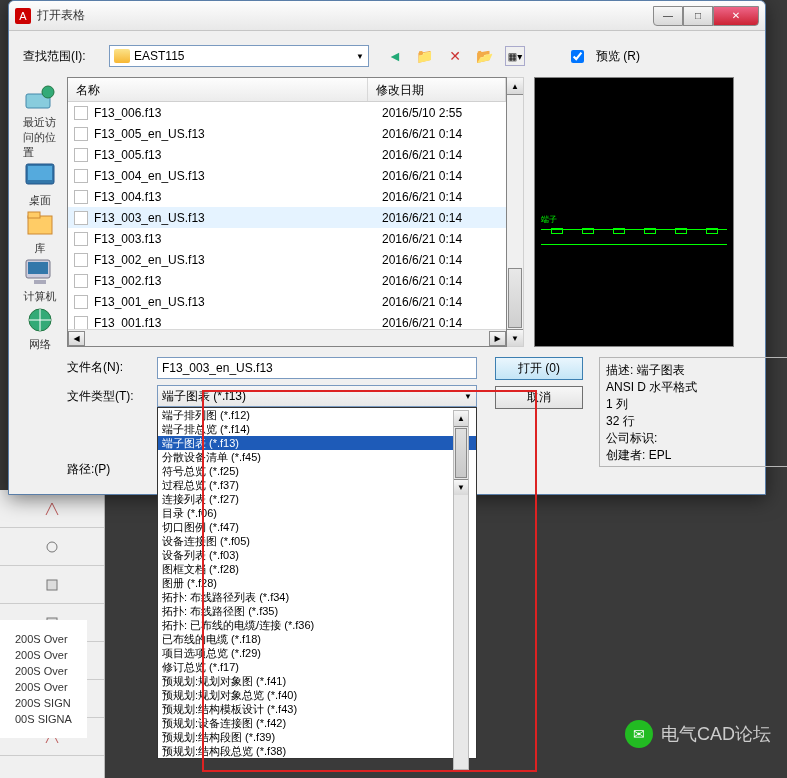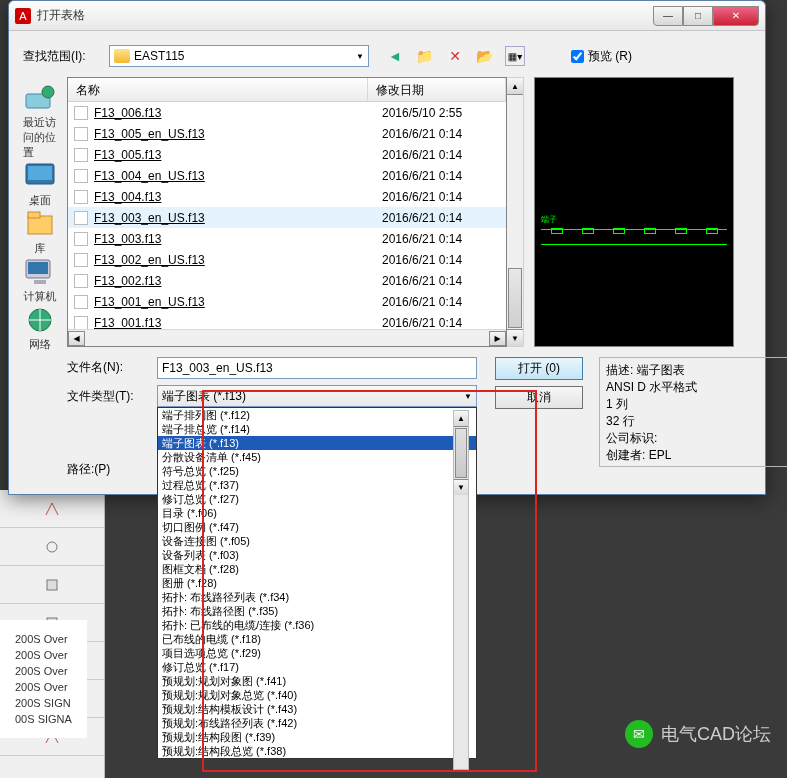--- a/index.html
+++ b/index.html
@@ -17,35 +17,35 @@
 .win-btn { width: 30px; height: 20px; background: linear-gradient(#f7f7f7,#d8d8d8); border: 1px solid #8a8a8a; display: flex; align-items: center; justify-content: center; font-size: 10px; color: #333; }
 .win-btn.close { background: linear-gradient(#e68,#c23); color: #fff; width: 46px; border-radius: 0 0 4px 0; }
 .win-btn.min { border-radius: 0 0 0 4px; }
 .dialog-body { padding: 14px 14px 16px 14px; }
 .toprow { display: flex; align-items: center; gap: 6px; margin-bottom: 10px; }
 .toprow label { font-size: 12px; width: 80px; }
 .path-box { display: flex; align-items: center; background: #fff; border: 1px solid #7a9ac0; height: 22px; width: 260px; padding: 0 4px; gap: 4px; }
 .path-box .folder-icon { width: 16px; height: 14px; background: linear-gradient(#fce38a,#f7b733); border-radius: 2px; }
 .tool-icons { display: flex; gap: 10px; margin-left: 10px; align-items: center; }
 .tool-icons span { width: 20px; height: 20px; display: inline-flex; align-items: center; justify-content: center; font-size: 14px; }
-.preview-check { margin-left: 40px; font-size: 12px; display: flex; align-items: center; gap: 4px; }
+.preview-check { margin-left: 40px; font-size: 12px; display: flex; align-items: center; gap: 12px; }
 .main-layout { display: flex; gap: 10px; }
 .shortcuts { width: 80px; display: flex; flex-direction: column; gap: 1px; align-items: center; padding-top: 6px; }
 .shortcut { display: flex; flex-direction: column; align-items: center; gap: 2px; font-size: 11px; color: #333; }
 .shortcut .sicon { width: 34px; height: 30px; display: flex; align-items: center; justify-content: center; }
 .file-area { flex: 1; display: flex; flex-direction: column; }
 .file-list-wrap { display: flex; gap: 10px; }
 .file-list { background: #fff; border: 1px solid #838383; width: 440px; height: 270px; display: flex; flex-direction: column; }
 .file-header { display: flex; background: linear-gradient(#fdfdfd,#ececec); border-bottom: 1px solid #d0d0d0; font-size: 12px; height: 24px; }
 .file-header .col { padding: 4px 8px; border-right: 1px solid #d8d8d8; }
 .file-rows { flex: 1; overflow: hidden; font-size: 12px; }
 .file-row { display: flex; height: 21px; align-items: center; padding-left: 6px; }
 .file-row.selected { background: #e5f3ff; }
 .file-row .ficon { width: 14px; height: 14px; border: 1px solid #bbb; background: #fff; margin-right: 6px; }
-.file-row .fname { width: 288px; text-decoration: underline; }
+.file-row .fname { width: 288px; }
 .hscroll { height: 17px; background: #f0f0f0; border-top: 1px solid #d8d8d8; display: flex; align-items: center; }
 .hscroll .arrow { width: 17px; height: 15px; background: linear-gradient(#f7f7f7,#d8d8d8); border: 1px solid #8a8a8a; display: flex; align-items: center; justify-content: center; font-size: 8px; }
 .vscroll-outer { width: 17px; background: #f0f0f0; border: 1px solid #d0d0d0; border-left: none; display: flex; flex-direction: column; }
 .vscroll-outer .arrow { height: 17px; background: linear-gradient(#f7f7f7,#d8d8d8); border-bottom: 1px solid #8a8a8a; display: flex; align-items: center; justify-content: center; font-size: 8px; }
 .vscroll-outer .thumb { flex: 0 0 60px; background: linear-gradient(#e8e8e8,#cfcfcf); border: 1px solid #8a8a8a; margin: 1px; }
 .preview-pane { width: 200px; height: 270px; background: #000; border: 1px solid #838383; position: relative; }
 .preview-green { position: absolute; left: 6px; top: 136px; right: 6px; color: #0f0; font-size: 8px; }
 .preview-green .label { font-size: 8px; margin-bottom: 4px; }
 .preview-green .line { height: 1px; background: #0f0; position: relative; margin: 4px 0; }
 .preview-green .dots { display: flex; justify-content: space-around; position: relative; top: -6px; }
@@ -308,37 +308,37 @@
               <span>端子图表 (*.f13)</span>
               <span class="dd">▼</span>
             </div>
             <div class="dropdown-list" id="dropdown">
                 <div class="opt">端子排列图 (*.f12)</div>
                 <div class="opt">端子排总览 (*.f14)</div>
                 <div class="opt hl">端子图表 (*.f13)</div>
                 <div class="opt">分散设备清单 (*.f45)</div>
                 <div class="opt">符号总览    (*.f25)</div>
                 <div class="opt">过程总览    (*.f37)</div>
-                <div class="opt">修订总览  (*.f27)</div>
+                <div class="opt">连接列表  (*.f27)</div>
                 <div class="opt">目录  (*.f06)</div>
                 <div class="opt">切口图例 (*.f47)</div>
                 <div class="opt">设备连接图  (*.f05)</div>
                 <div class="opt">设备列表  (*.f03)</div>
                 <div class="opt">图框文档  (*.f28)</div>
                 <div class="opt">图册  (*.f28)</div>
                 <div class="opt">拓扑: 布线路径列表 (*.f34)</div>
                 <div class="opt">拓扑: 布线路径图  (*.f35)</div>
                 <div class="opt">拓扑: 已布线的电缆/连接 (*.f36)</div>
                 <div class="opt">已布线的电缆  (*.f18)</div>
                 <div class="opt">项目选项总览  (*.f29)</div>
                 <div class="opt">修订总览   (*.f17)</div>
                 <div class="opt">预规划:规划对象图 (*.f41)</div>
                 <div class="opt">预规划:规划对象总览 (*.f40)</div>
                 <div class="opt">预规划:结构模板设计 (*.f43)</div>
-                <div class="opt">预规划:布线路径列表 (*.f42)</div>
+                <div class="opt">预规划:设备连接图 (*.f42)</div>
                 <div class="opt">预规划:结构段图    (*.f39)</div>
                 <div class="opt">预规划:结构段总览 (*.f38)</div>
               </div>
           </div>
           <div class="right-btns">
             <div class="dlg-btn primary">打开 (0)</div>
             <div class="dlg-btn">取消</div>
           </div>
           <div class="info-box" id="info">
               <div>描述: 端子图表</div>

